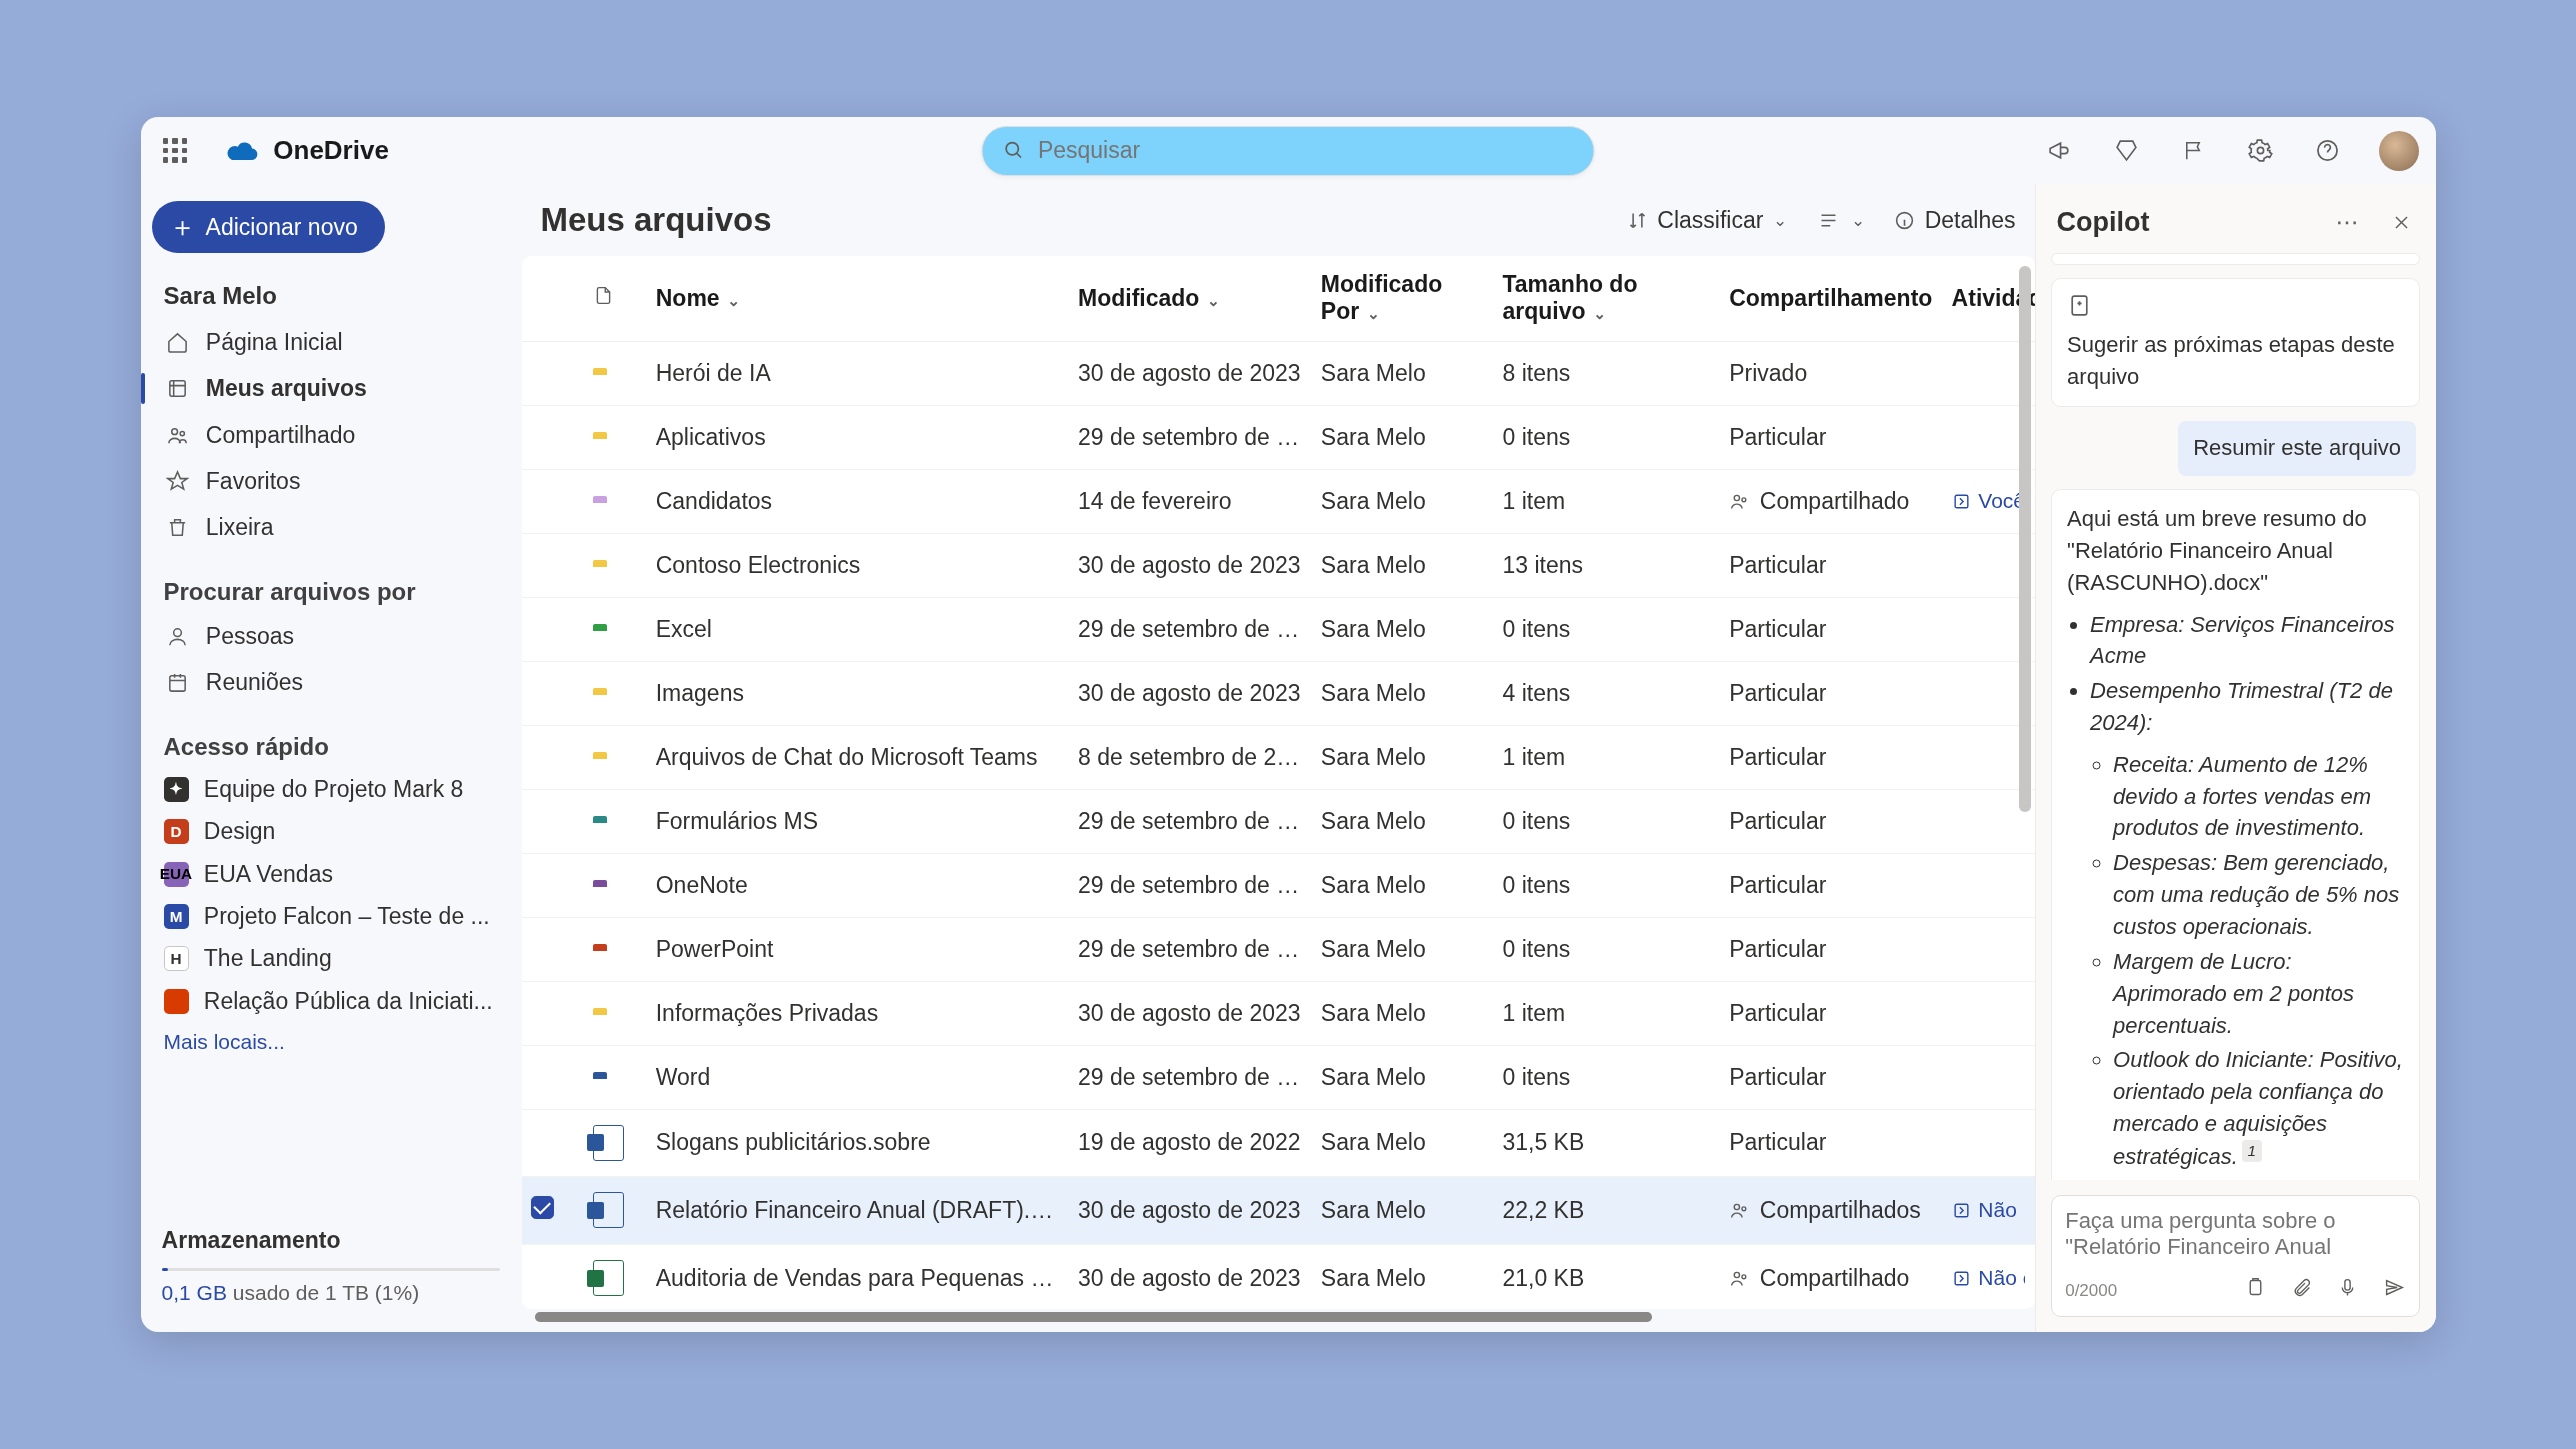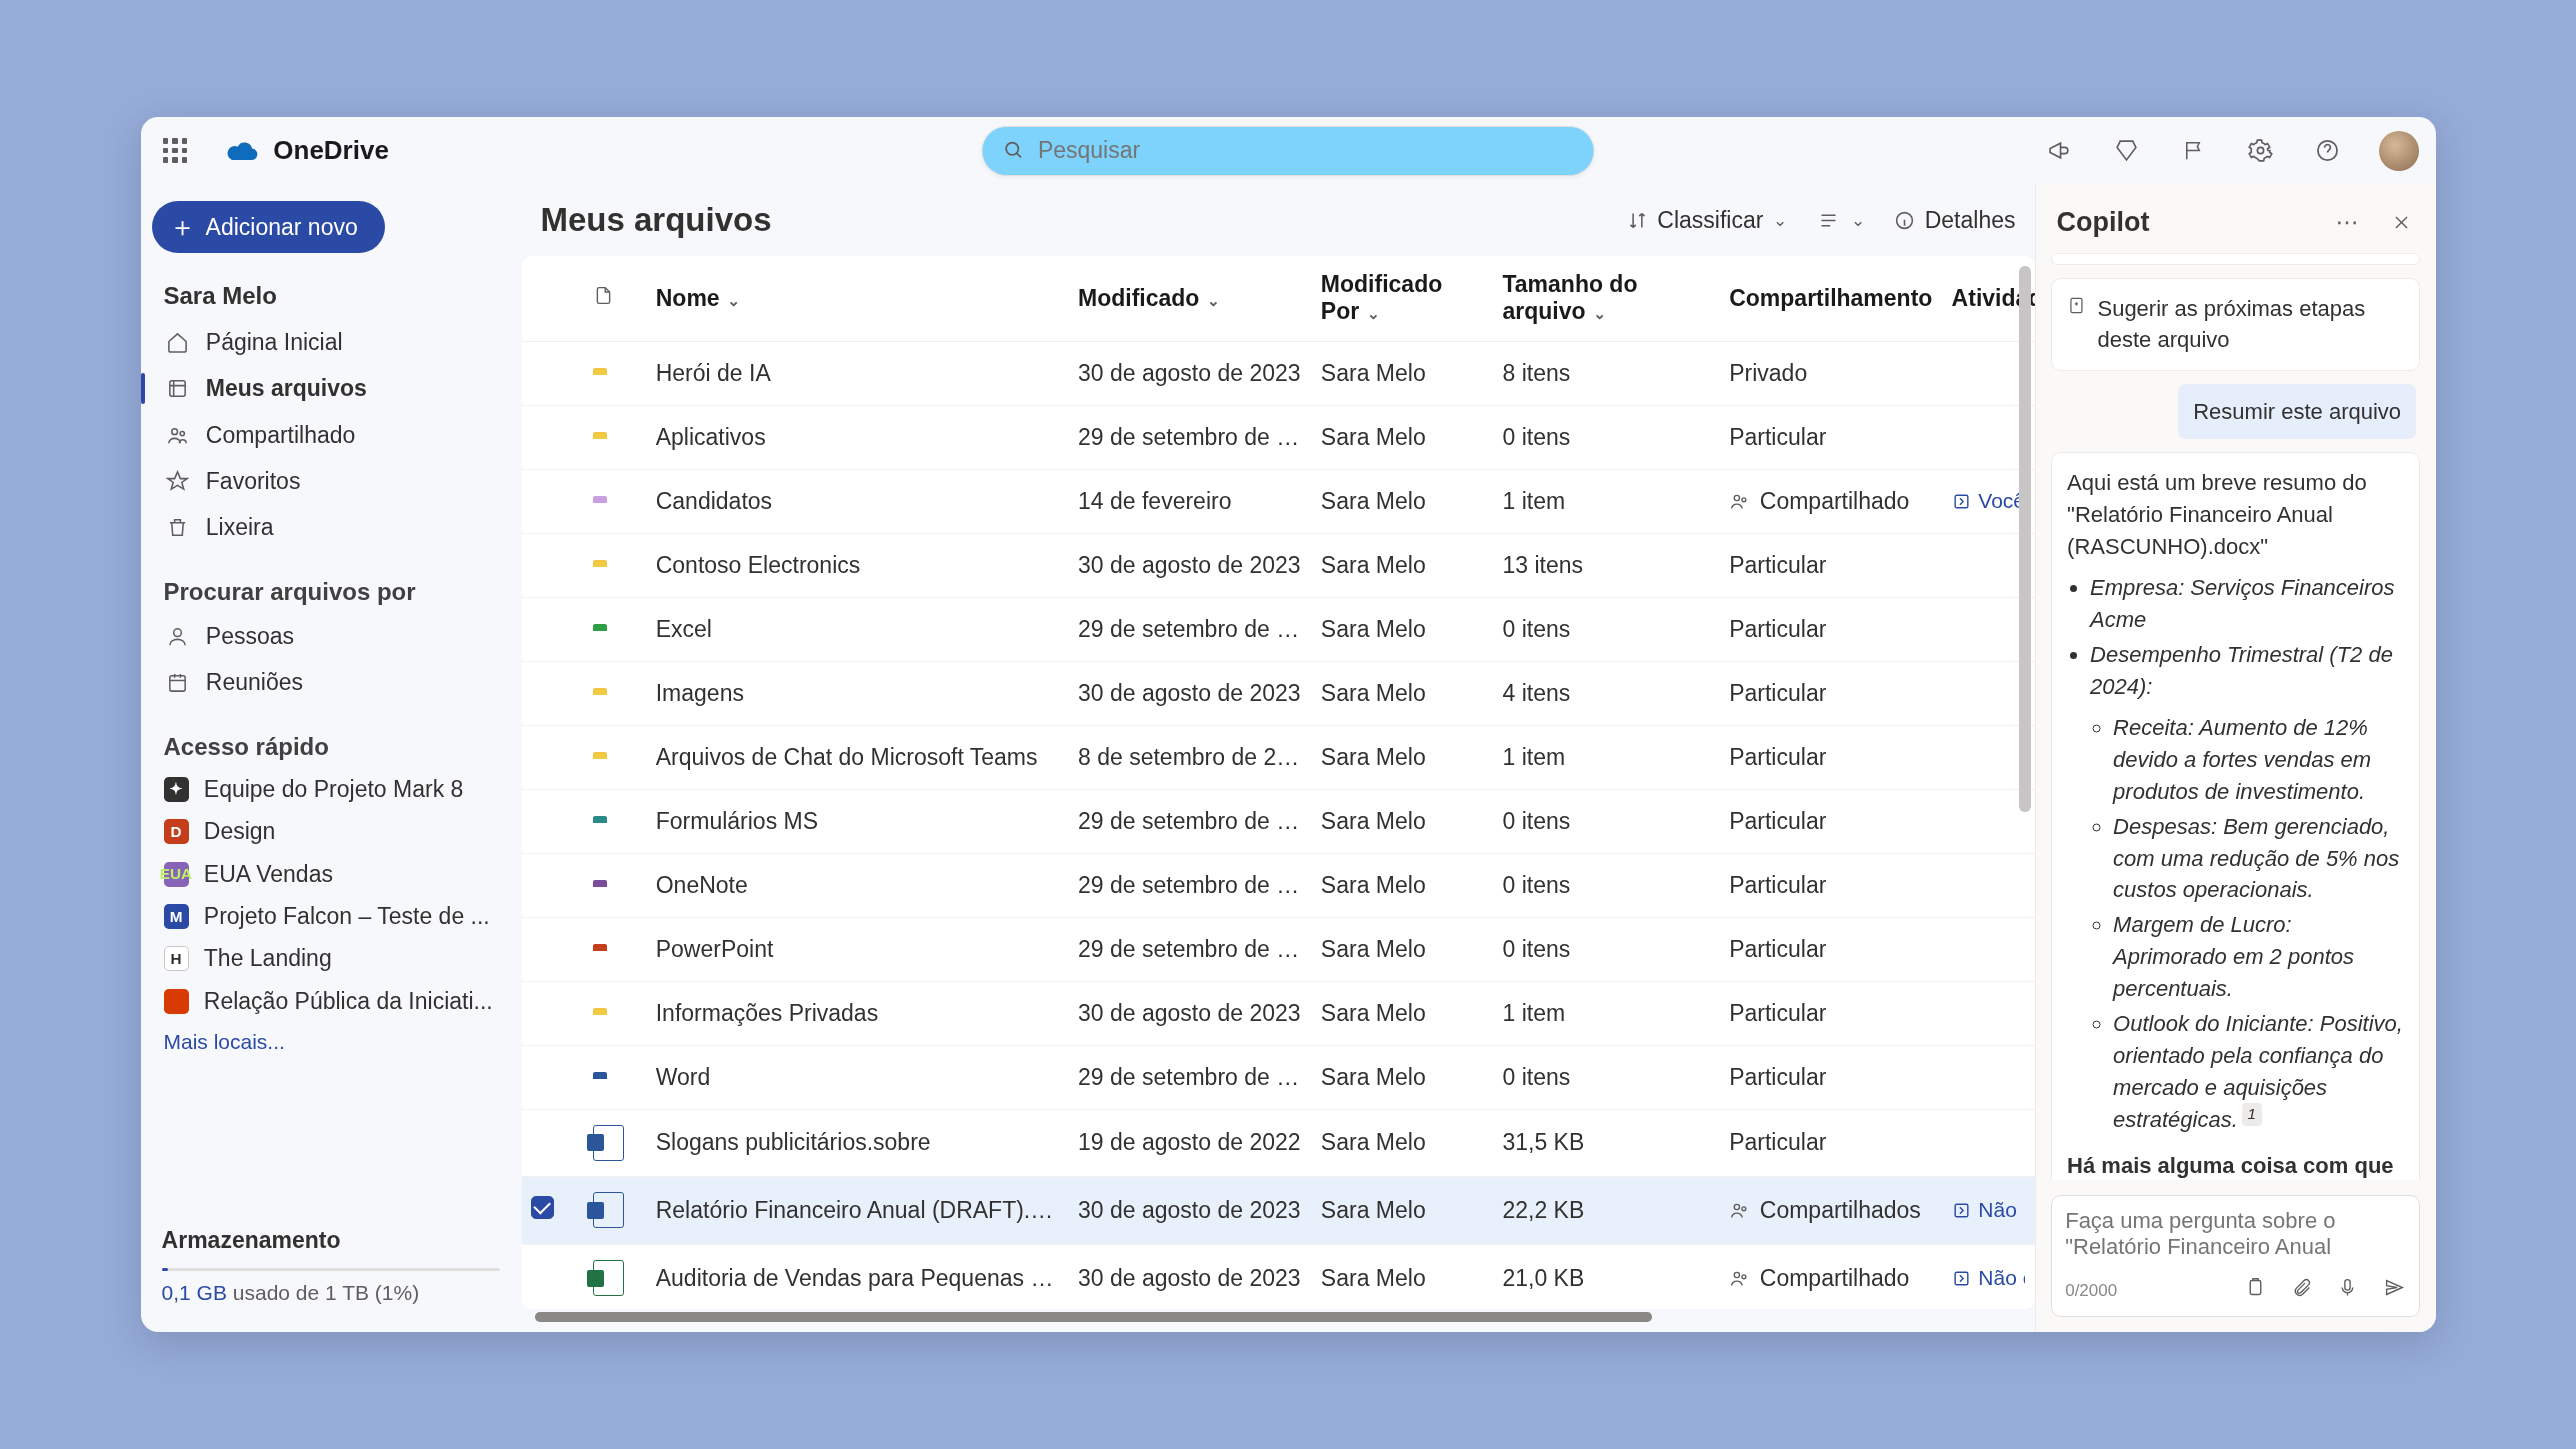--- a/index.html
+++ b/index.html
@@ -176,21 +176,21 @@
   background:#faf9f8;
 }
 .copilot-head {
   display:flex;align-items:center;
   padding:23px 19px 15.3px 21px;
 }
 .copilot-title { font-weight:600;font-size:27px; }
 .copilot-head-actions { margin-left:auto;display:flex;gap:23px;color:#605e5c; }
 .cp-body { flex:1; padding:0 15.3px; overflow:hidden; font-size:22px; line-height:1.45; }
 .cp-card { background:#fff;border:1px solid #edebe9;border-radius:9.6px;padding:13.4px 15.3px;margin-bottom:13.4px; }
-.cp-suggest { display:flex;gap:11.5px;align-items:flex-start; }
+.cp-suggest { display:flex;gap:11.5px;align-items:flex-start;flex-direction:column; }
 .cp-user-bubble { background:#e6eefb;border-radius:7.7px;padding:11.5px 15.3px;margin-left:auto;width:fit-content;margin-bottom:13.4px;margin-right:3.8px; }
 .cp-resp ul { margin:9.6px 0 0 23px;font-style:italic; }
 .cp-resp ul ul { margin-left:23px; }
 .cp-resp li { margin-bottom:2.9px; }
 .cp-input-box { margin:15.3px;border:1px solid #e1dfdd;background:#fff;border-radius:9.6px;padding:11.5px 13.4px;display:flex;flex-direction:column;gap:13.4px; }
 .cp-input-box textarea { border:0;outline:0;resize:none;font-family:inherit;font-size:22px;color:#605e5c;height:56px; }
 .cp-input-row { display:flex;align-items:center; }
 .cp-counter { font-size:17px;color:#8a8886; }
 .cp-in-icons { margin-left:auto;display:flex;gap:25px;color:#605e5c; }
 
@@ -337,21 +337,21 @@
       <div id="quick-list">
           <div class="qa-item">
             <span class="qa-chip" style="background:#323130;color:#fff;">✦</span>
             <span>Equipe do Projeto Mark 8</span>
           </div>
           <div class="qa-item">
             <span class="qa-chip" style="background:#c43e1c;color:#fff;">D</span>
             <span>Design</span>
           </div>
           <div class="qa-item">
-            <span class="qa-chip" style="background:#8764b8;color:#bef264;">EUA</span>
+            <span class="qa-chip" style="background:#8764b8;color:#000000;">EUA</span>
             <span>EUA Vendas</span>
           </div>
           <div class="qa-item">
             <span class="qa-chip" style="background:#2b4aa5;color:#fff;">M</span>
             <span>Projeto Falcon – Teste de ...</span>
           </div>
           <div class="qa-item">
             <span class="qa-chip" style="background:#ffffff;color:#323130;border:1px solid #c8c6c4;">H</span>
             <span>The Landing</span>
           </div>

